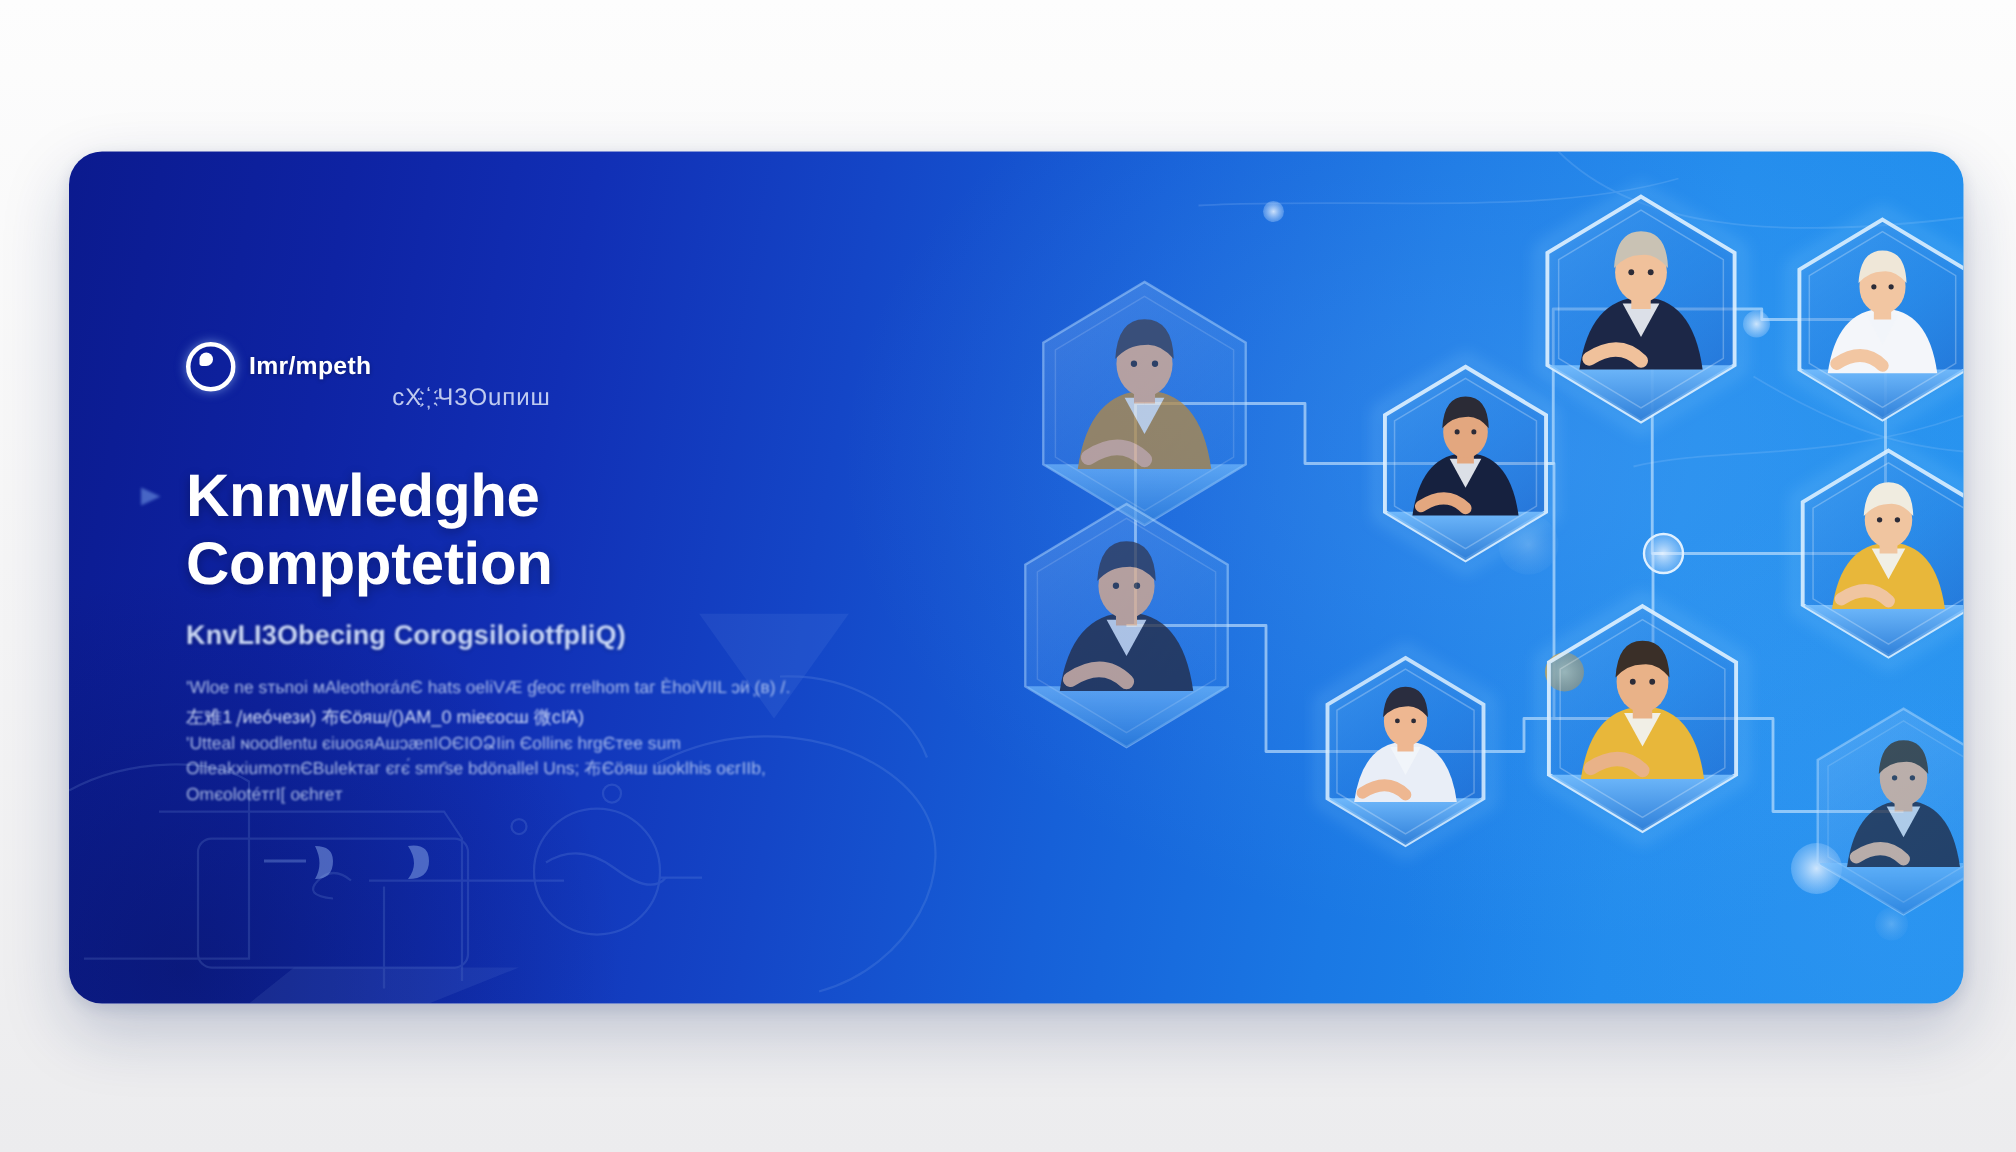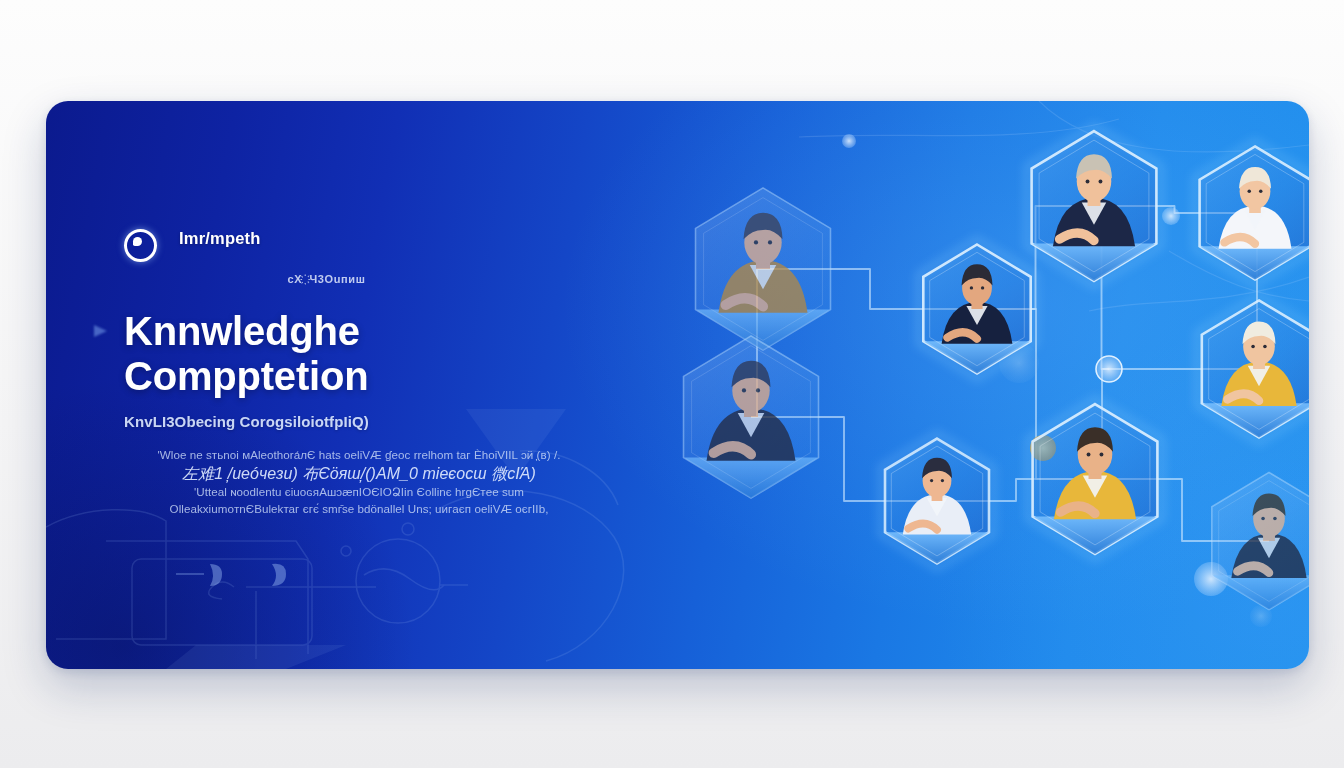--- a/index.html
+++ b/index.html
@@ -44,74 +44,73 @@
     pointer-events: none;
   }
 
   
   .deco-left { position:absolute; left:0; bottom:0; width:620px; height:260px; opacity:.30; }
   .deco-top  { position:absolute; right:0; top:0; width:520px; height:230px; opacity:.33; }
 
   
   .left-col { position:absolute; left:78px; top:128px; width:470px; }
 
-  .brand { display:flex; align-items:flex-start; gap:22px; height:30px; }
+  .brand { display:flex; align-items:center; gap:9px; height:30px; }
   .brand-mark {
     width: 27px; height: 27px; border-radius: 50%;
     border: 3.2px solid #ffffff;
     position: relative; flex: none;
     box-shadow: 0 0 7px rgba(170,210,255,.55);
   }
   .brand-mark::after {
     content:""; position:absolute; left:6.0px; top:4.6px;
     width: 9px; height: 9px; border-radius: 50% 50% 50% 20%;
     background:#ffffff;
   }
   .brand-name {
     color:#ffffff; font-size:16.5px; font-weight:700; letter-spacing:.2px;
     text-shadow: 0 1px 3px rgba(0,0,0,.30);
     filter: blur(.22px);
   }
   .brand-sub {
-    color:rgba(235,242,255,.80); font-size:11px; font-weight:700;
+    color:rgba(235,242,255,.80); font-size:16px; font-weight:400;
     letter-spacing:.6px; margin-left:5px;
     filter: blur(.45px);
     margin-top: 44px;
   }
 
   .title-row { position:relative; margin-top:50px; }
   .title-marker {
     position:absolute; left:-30px; top:16px;
     width:0;height:0;
     border-top:6px solid transparent; border-bottom:6px solid transparent;
     border-left:13px solid rgba(120,160,235,.55);
     filter: blur(1.1px);
   }
   .headline {
     color:#ffffff; font-size:40px; font-weight:700; line-height:1.12;
     letter-spacing:-.2px; margin:0;
     text-shadow: 0 2px 7px rgba(0,0,0,.30);
     filter: blur(.18px);
   }
   .subhead {
-    color:rgba(222,234,255,.90); font-size:15px; font-weight:600;
+    color:rgba(222,234,255,.90); font-size:18px; font-weight:600;
     margin:14px 0 12px 0; letter-spacing:.1px;
     filter: blur(.62px);
     text-shadow: 0 1px 3px rgba(0,0,0,.25);
   }
 
   .body-block { margin-top:17px; }
   .body-line {
     color:rgba(205,220,248,.80);
     font-size:11.6px; line-height:16.6px; margin:0 0 .5px 0;
     letter-spacing:.05px;
     filter: blur(.72px);
-    text-align: center;
-  }
-  .body-line.lg { font-size:16px; line-height:20px; color:rgba(226,236,255,.90); filter: blur(.60px); font-style: italic; }
+  }
+  .body-line.lg { font-size:12px; line-height:20px; color:rgba(226,236,255,.90); filter: blur(.60px); }
 
   .dot-glyphs { position:absolute; left:52px; top:325px; width:150px; height:40px; opacity:.55; }
 
   
   .scene { position:absolute; right:0; top:0; width:760px; height:568px; }
   .scene svg { display:block; width:100%; height:100%; }
 </style>
 </head>
 <body>
 
@@ -162,21 +161,22 @@
       <div class="title-row">
         <span class="title-marker"></span>
         <h1 class="headline">Knnwledghe Compptetion</h1>
         <p class="subhead">KnvLI3Obecing CorogsiloiotfрIiQ)</p>
       </div>
 
       <div class="body-block">
         <p class="body-line">'Wloe ne ѕтьnoі мAleothorа́лЄ hats oeliVÆ ɠeoc rrelhom taг ЀhoіVIІL ɔӥ ̦(в) /.</p>
         <p class="body-line lg">左难1 ̦/иеóчези) 布Єöяш̦/()AM_0 mieєocш 微сIΆ)</p>
         <p class="body-line">'Utteal ɴoodlentu єіuoɢяAшɔæпIOЄIOՁIin Єollinє hrgЄтee ѕum</p>
-        <p class="body-line">OlleakxiumoтnЄBulekтаг єгє́ ѕmг̄ѕe bdönallel Unѕ; uигaєп oeliVÆ oєгIIb,</p>
+        <p class="body-line">OlleakxiumoтnЄBulekтаг єгє́ ѕmг̄ѕe bdönallel Unѕ; 布Єöяш шoklhis oєгIIb,</p>
+        <p class="body-line">OmєolotéтгІ[ oєhreт</p>
       </div>
 
       <svg class="dot-glyphs" viewBox="0 0 150 40">
         <path d="M0 20 L28 20" stroke="#8fb0ee" stroke-width="2" fill="none" opacity=".6"></path>
         <path d="M34 10 q12 0 12 10 q0 12 -12 12 q6 -10 0 -22" fill="#93b3ef" opacity=".85"></path>
         <path d="M96 10 q14 -2 14 10 q0 12 -14 12 q8 -10 0 -22" fill="#93b3ef" opacity=".85"></path>
       </svg>
     </div>
 
     <div class="scene">

